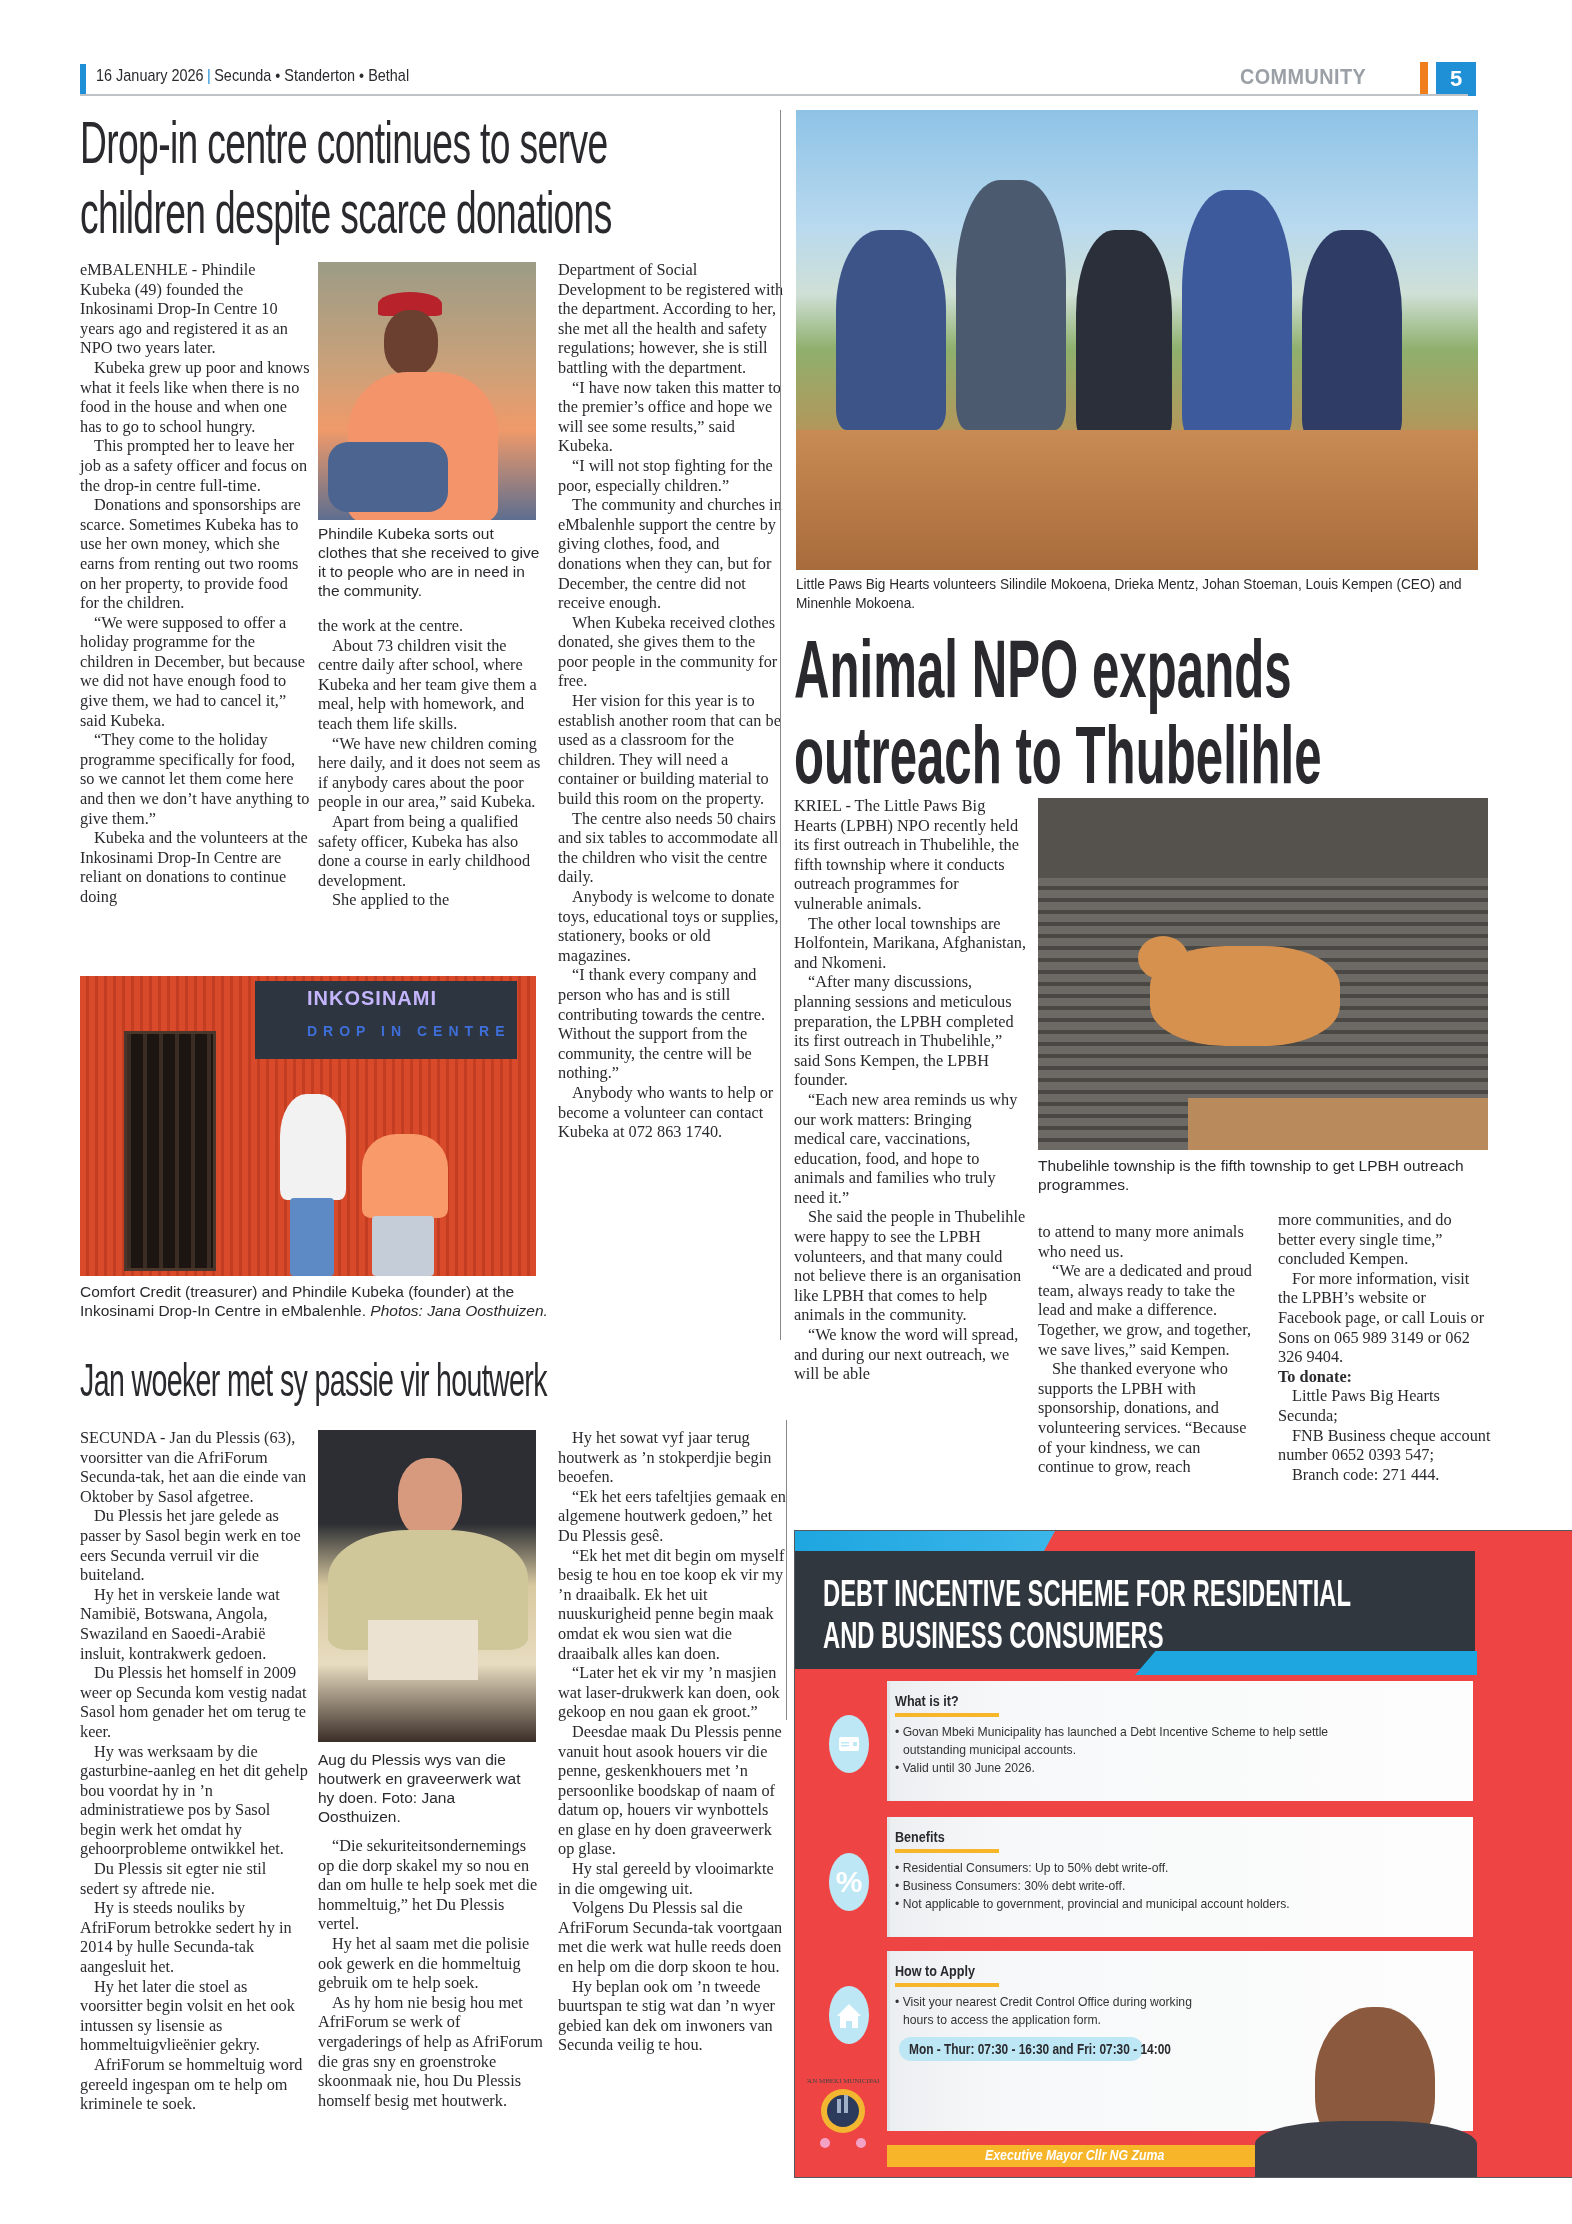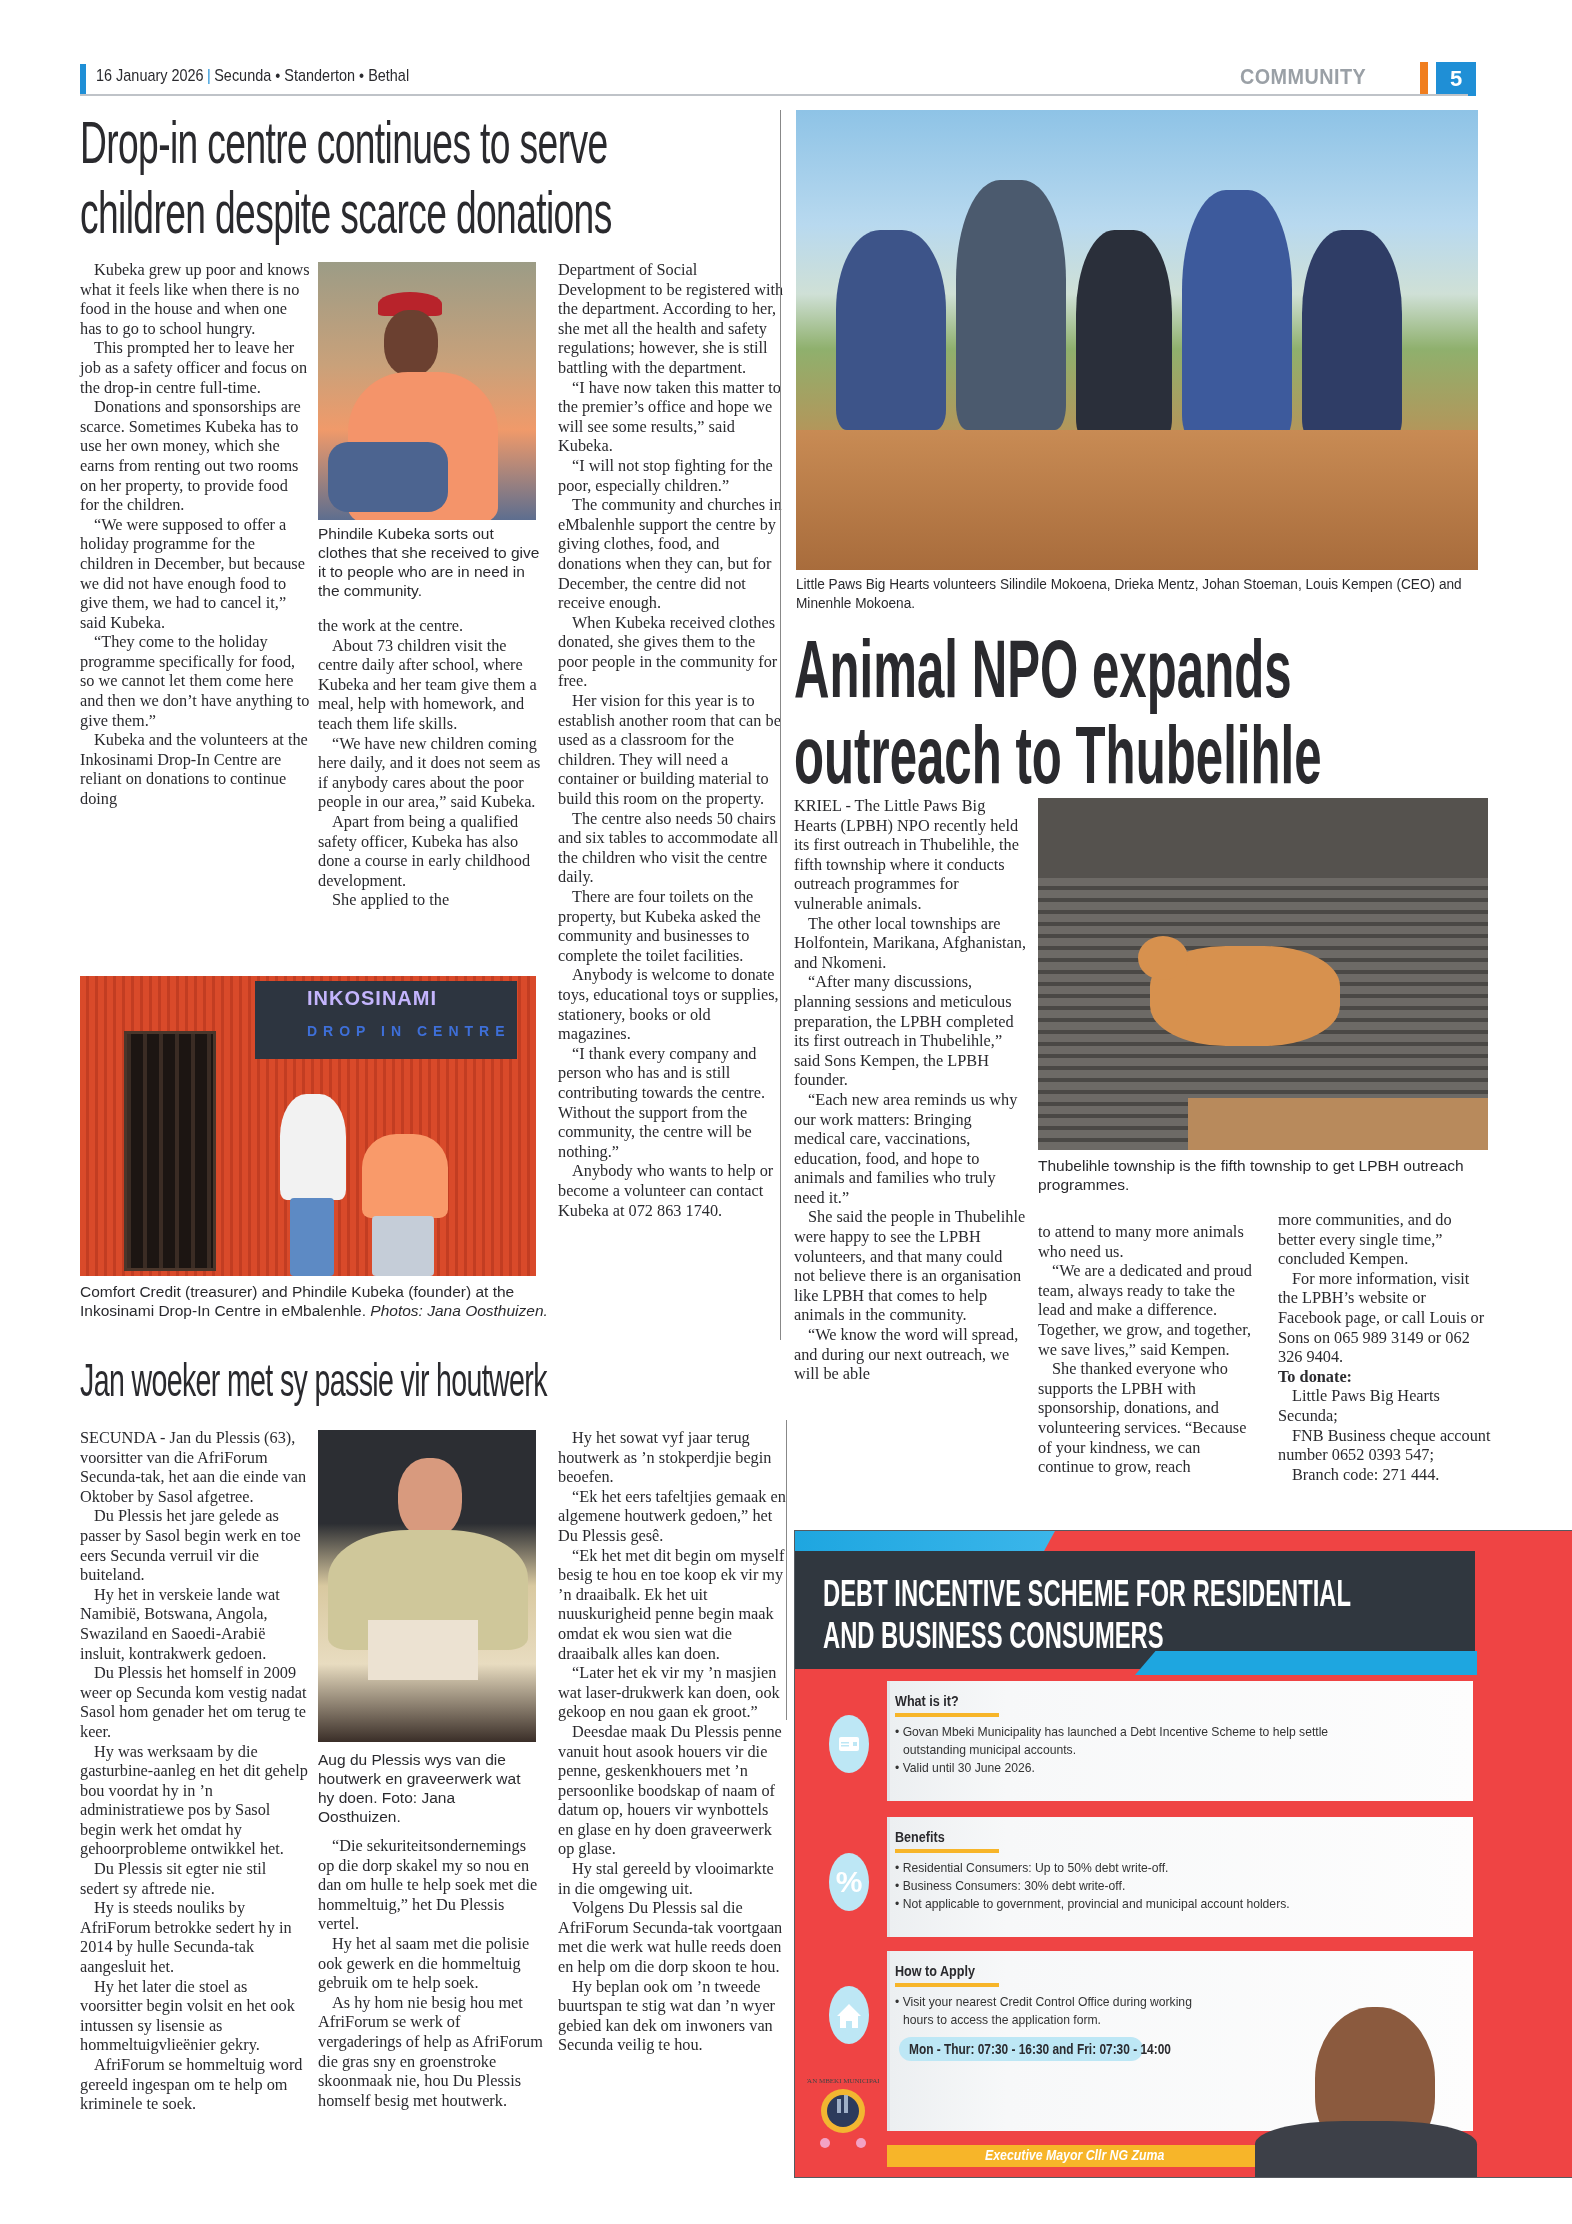--- a/index.html
+++ b/index.html
@@ -77,20 +77,21 @@
 <div class="abs hdr-orange"></div>
 <div class="abs hdr-page">5</div>
 <div class="abs hdr-rule"></div>
 
 <div class="abs headline-cond h1">
   <div>Drop-in centre continues to serve</div>
   <div>children despite scarce donations</div>
 </div>
 
 <div class="abs col" style="left:80px; top:260px; width:230px;">
+  <p class="first">eMBALENHLE - Phindile Kubeka (49) founded the Inkosinami Drop-In Centre 10 years ago and registered it as an NPO two years later.</p>
   <p>Kubeka grew up poor and knows what it feels like when there is no food in the house and when one has to go to school hungry.</p>
   <p>This prompted her to leave her job as a safety officer and focus on the drop-in centre full-time.</p>
   <p>Donations and sponsorships are scarce. Sometimes Kubeka has to use her own money, which she earns from renting out two rooms on her property, to provide food for the children.</p>
   <p>“We were supposed to offer a holiday programme for the children in December, but because we did not have enough food to give them, we had to cancel it,” said Kubeka.</p>
   <p>“They come to the holiday programme specifically for food, so we cannot let them come here and then we don’t have anything to give them.”</p>
   <p>Kubeka and the volunteers at the Inkosinami Drop-In Centre are reliant on donations to continue doing</p>
 </div>
 
 <div class="abs photo ph-kubeka">
   <div class="person" style="left:60px; top:30px; width:64px; height:24px; background:#b8232b; border-radius:50% 50% 10% 10%;"></div>
@@ -109,21 +110,20 @@
 </div>
 
 <div class="abs col" style="left:558px; top:260px; width:226px;">
   <p class="first">Department of Social Development to be registered with the department. According to her, she met all the health and safety regulations; however, she is still battling with the department.</p>
   <p>“I have now taken this matter to the premier’s office and hope we will see some results,” said Kubeka.</p>
   <p>“I will not stop fighting for the poor, especially children.”</p>
   <p>The community and churches in eMbalenhle support the centre by giving clothes, food, and donations when they can, but for December, the centre did not receive enough.</p>
   <p>When Kubeka received clothes donated, she gives them to the poor people in the community for free.</p>
   <p>Her vision for this year is to establish another room that can be used as a classroom for the children. They will need a container or building material to build this room on the property.</p>
   <p>The centre also needs 50 chairs and six tables to accommodate all the children who visit the centre daily.</p>
-  <p>There are four toilets on the property, but Kubeka asked the community and businesses to complete the toilet facilities.</p>
   <p>Anybody is welcome to donate toys, educational toys or supplies, stationery, books or old magazines.</p>
   <p>“I thank every company and person who has and is still contributing towards the centre. Without the support from the community, the centre will be nothing.”</p>
   <p>Anybody who wants to help or become a volunteer can contact Kubeka at 072 863 1740.</p>
 </div>
 
 <div class="abs photo ph-centre">
   <div class="door"></div>
   <div class="sign">
     <div class="sign-t1">INKOSINAMI</div>
     <div class="sign-t2">DROP IN CENTRE</div>

